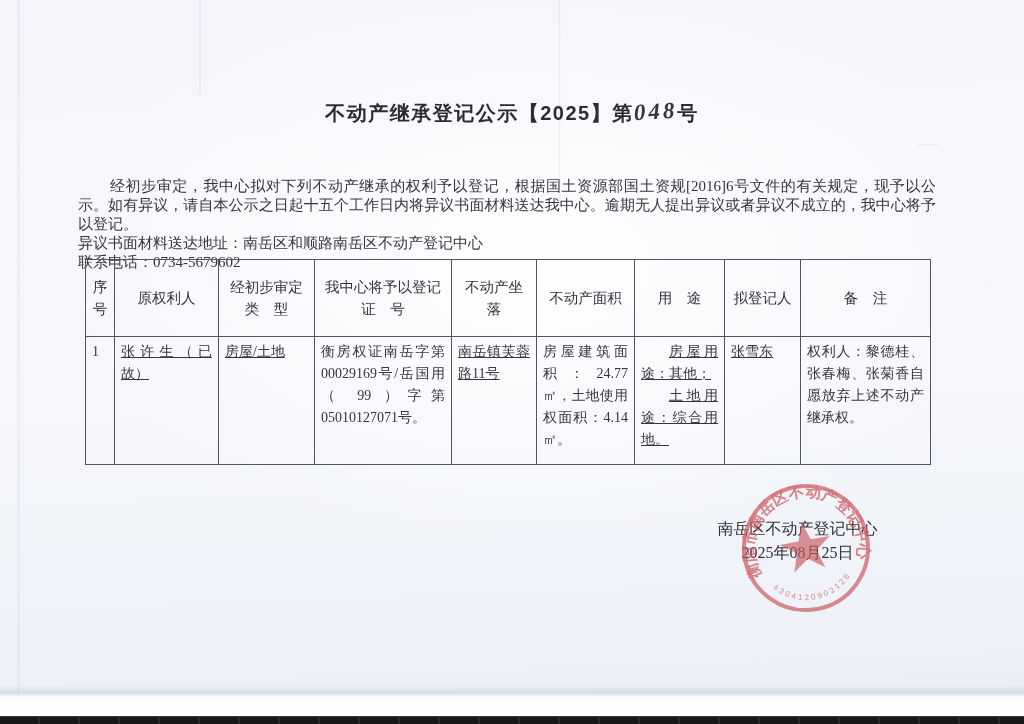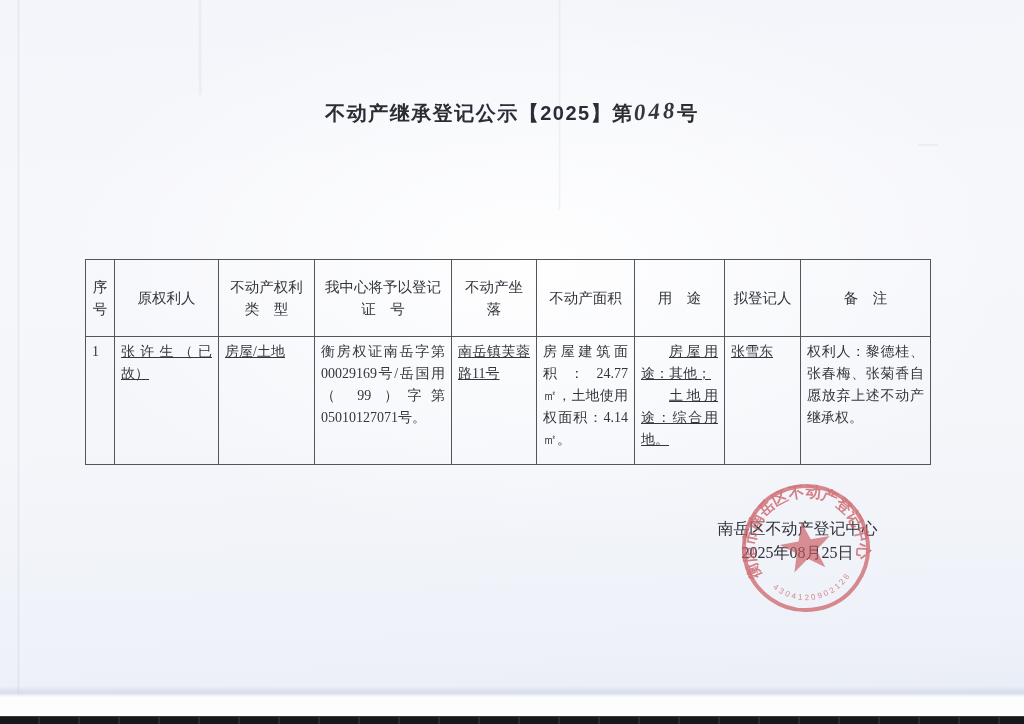--- a/index.html
+++ b/index.html
@@ -84,39 +84,44 @@
 <div class="paper"></div>
 <div class="crease fold-left"></div>
 <div class="crease crease-a"></div>
 <div class="crease crease-b"></div>
 <div class="crease h mark-right"></div>
 
 <div class="content">
 
   <div class="doc-title"><span>不动产继承登记公示【2025】第</span><span class="hand">048</span><span>号</span></div>
 
+  <div class="body-text">
+    <p class="p-main">经初步审定，我中心拟对下列不动产继承的权利予以登记，根据国土资源部国土资规[2016]6号文件的有关规定，现予以公示。如有异议，请自本公示之日起十五个工作日内将异议书面材料送达我中心。逾期无人提出异议或者异议不成立的，我中心将予以登记。</p>
+    <p class="p-addr">异议书面材料送达地址：南岳区和顺路南岳区不动产登记中心</p>
+    <p class="p-phone">联系电话：0734-5679602</p>
+  </div>
 
   <table class="notice">
     <colgroup>
       <col style="width:29px">
         <col style="width:104px">
         <col style="width:96px">
       <col style="width:137px">
         <col style="width:85px">
         <col style="width:98px">
       <col style="width:90px">
         <col style="width:76px">
         <col style="width:130px">
     </colgroup>
     <thead>
       <tr>
         <th>序
 号</th>
         <th>原权利人</th>
-        <th>不动产权利
+        <th>经初步审定
 类　型</th>
         <th>我中心将予以登记
 证　号</th>
         <th>不动产坐
 落</th>
         <th>不动产面积</th>
         <th>用　途</th>
         <th>拟登记人</th>
         <th>备　注</th>
       </tr>

